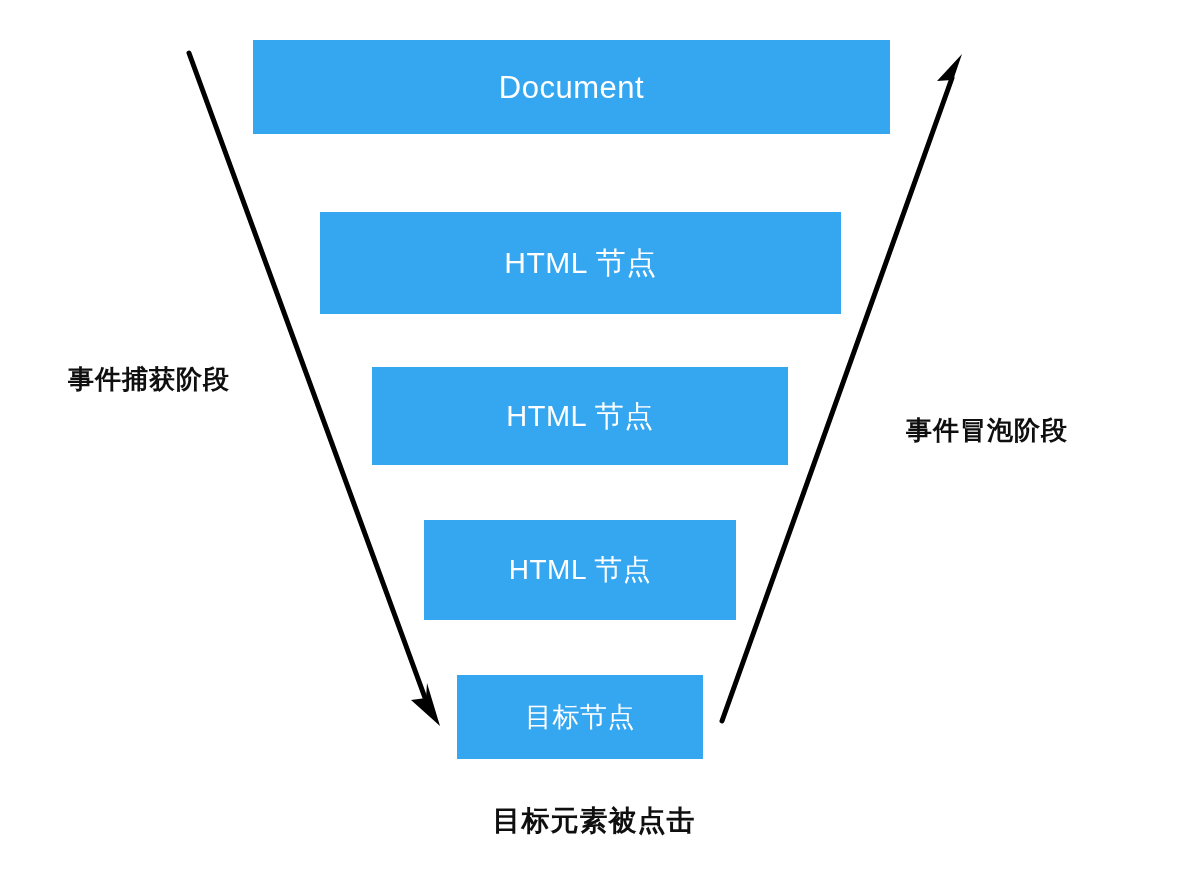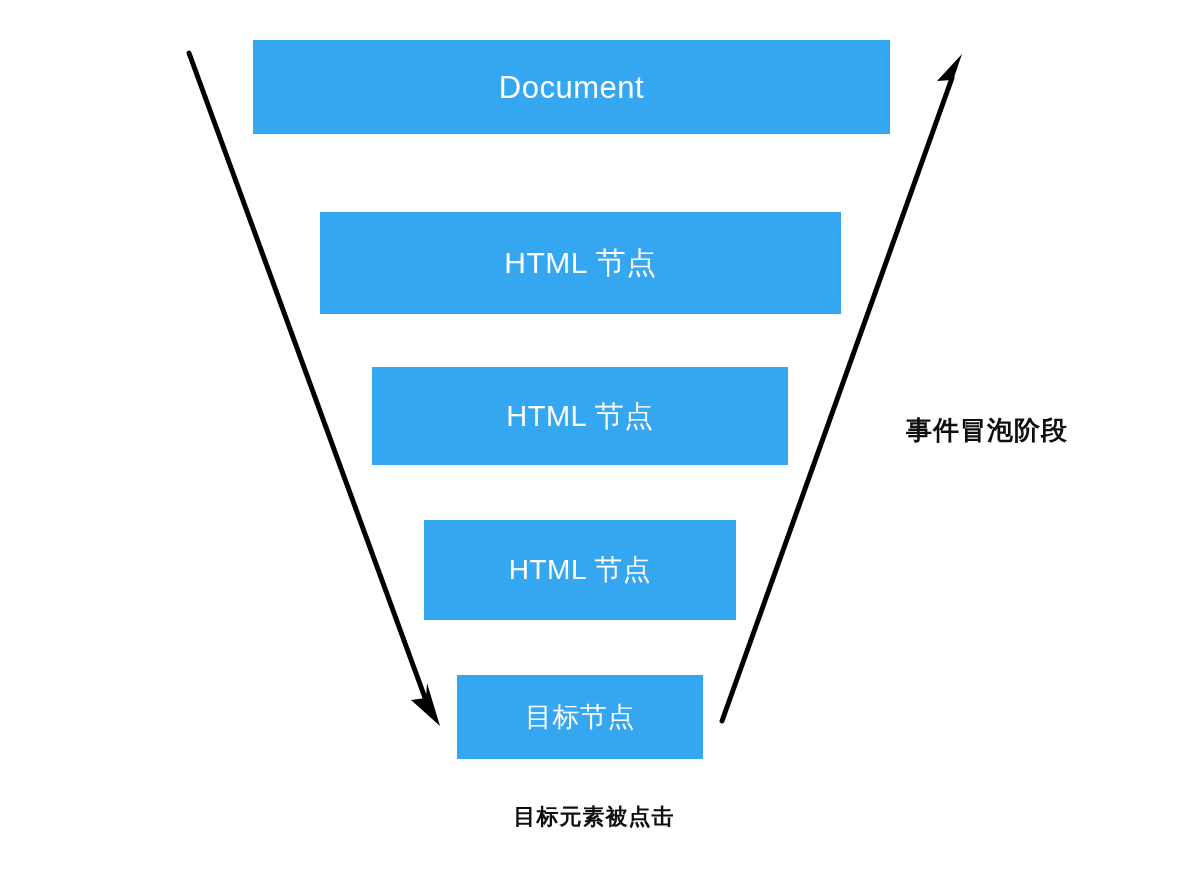--- a/index.html
+++ b/index.html
@@ -55,21 +55,21 @@
   }
   .label-capture { left: 68px;  top: 362px; }
   .label-bubble  { left: 906px; top: 413px; }
 
   .caption {
     position: absolute;
     left: 0;
     top: 802px;
     width: 1188px;
     text-align: center;
-    font-size: 22px;
+    font-size: 28px;
     font-weight: bold;
     color: #0f0f0f;
     letter-spacing: 1px;
   }
 
   .arrow-layer {
     position: absolute;
     left: 0;
     top: 0;
     width: 1188px;
@@ -106,18 +106,19 @@
   </div>
 
   <div class="bar bar-4">
     <span class="bar-label">HTML 节点</span>
   </div>
 
   <div class="bar bar-5">
     <span class="bar-label">目标节点</span>
   </div>
 
+  <div class="side-label label-capture">事件捕获阶段</div>
 
   <div class="side-label label-bubble">事件冒泡阶段</div>
 
   <div class="caption">目标元素被点击</div>
 
 </div>
 
 </body></html>

